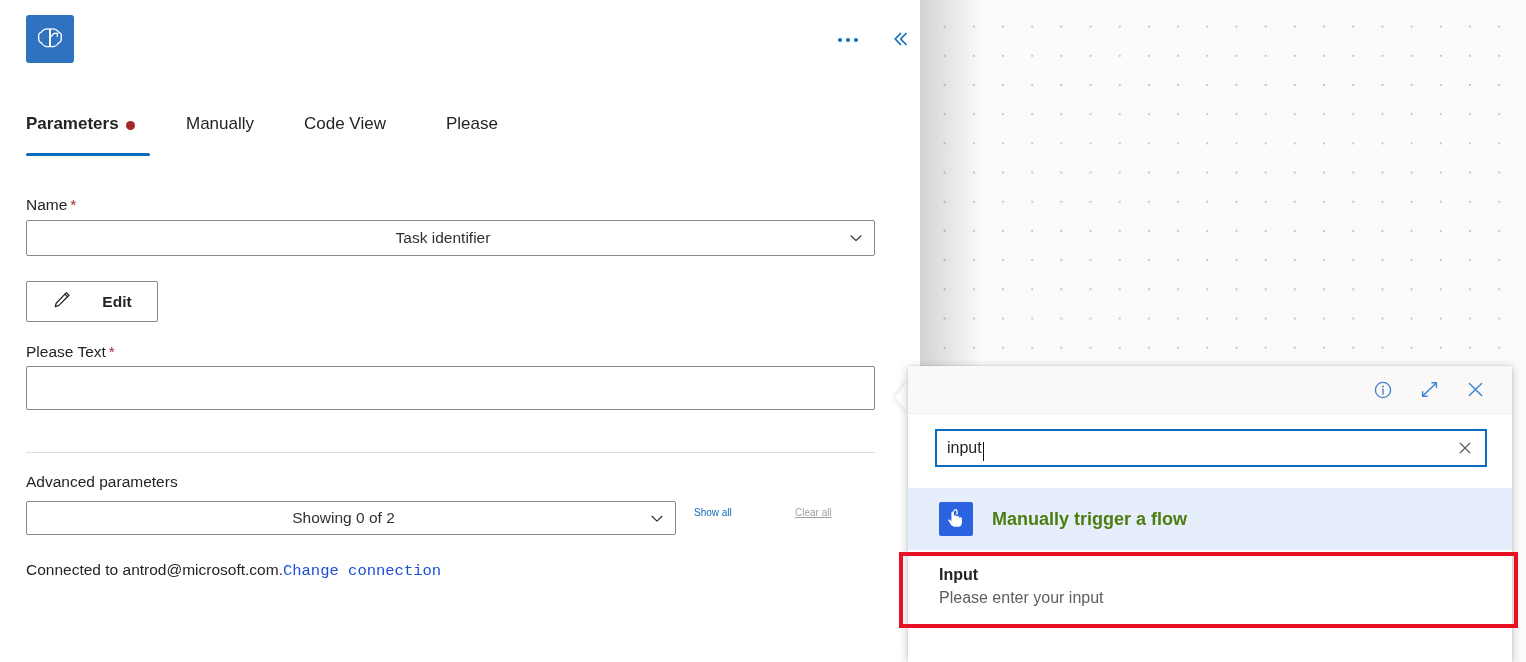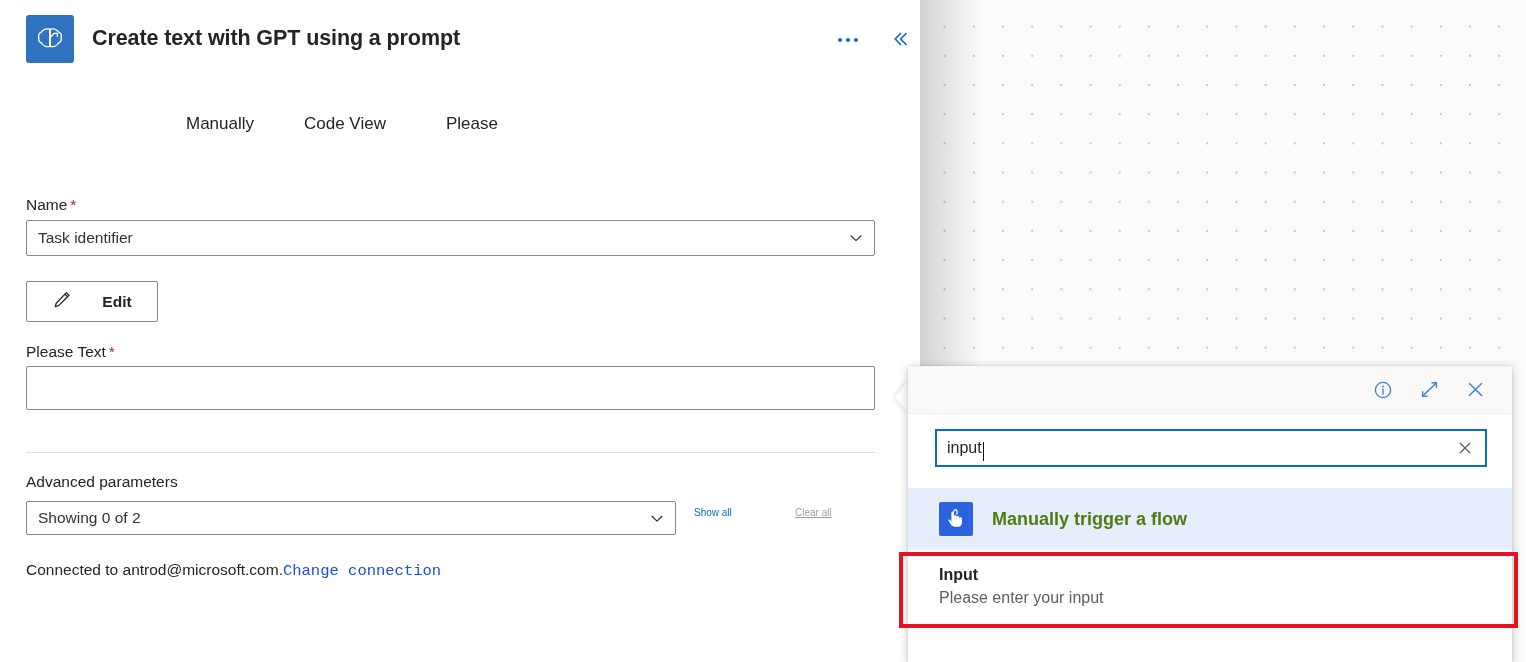--- a/index.html
+++ b/index.html
@@ -111,21 +111,21 @@
     background: #ffffff;
     border: 1px solid #8a8886;
     border-radius: 2px;
     display: flex;
     align-items: center;
     padding: 0 10px 0 11px;
     cursor: pointer;
     font-size: 15.5px;
     color: #323130;
   }
-  .dropdown .dd-value { flex: 1; white-space: nowrap; overflow: hidden; }
+  .dropdown .dd-value { flex: 1; white-space: nowrap; overflow: hidden; text-align: center; }
   .chev-down {
     width: 16px; height: 16px;
     flex: 0 0 auto;
     display: flex; align-items: center; justify-content: center;
   }
 
   #edit-button {
     position: absolute;
     left: 26px; top: 281px;
     width: 132px; height: 41px;
@@ -341,39 +341,43 @@
     <div class="card-header">
       <div class="app-icon">
         <svg width="30" height="30" viewBox="0 0 30 30" fill="none" xmlns="http://www.w3.org/2000/svg">
           <path d="M15 5.2 C11.4 4.4 8.0 5.6 6.4 8.2 C4.0 8.9 3.0 11.2 3.9 13.3 C3.0 15.6 4.2 18.2 6.6 19.0 C8.0 21.8 11.5 23.2 15 22.3 Z" stroke="#ffffff" stroke-width="1.35" stroke-linejoin="round" fill="none"></path>
           <path d="M15 5.2 C18.6 4.4 22.0 5.6 23.6 8.2 C26.0 8.9 27.0 11.2 26.1 13.3 C27.0 15.6 25.8 18.2 23.4 19.0 C22.0 21.8 18.5 23.2 15 22.3 Z" stroke="#ffffff" stroke-width="1.35" stroke-linejoin="round" fill="none"></path>
           <path d="M15 5.2 L15 22.3" stroke="#ffffff" stroke-width="1.35" stroke-linecap="round"></path>
           <path d="M19.2 9.3 L22.3 9.3 L22.3 12.5" stroke="#ffffff" stroke-width="1.25" stroke-linecap="round" stroke-linejoin="round" fill="none"></path>
           <path d="M15 13.5 L19.2 9.3" stroke="#ffffff" stroke-width="1.25" stroke-linecap="round"></path>
         </svg>
       </div>
-      <div class="card-title">Create text with GPT using a prompt</div>
 
       <div class="header-btn" id="more-options-button">
         <span class="dots">
             <i></i>
             <i></i>
             <i></i>
           </span>
       </div>
 
       <div class="header-btn" id="collapse-button">
         <svg width="22" height="22" viewBox="0 0 22 22" fill="none" xmlns="http://www.w3.org/2000/svg">
           <path d="M11.5 5.5 L6.2 11 L11.5 16.5" stroke="#0f6cbd" stroke-width="1.7" stroke-linecap="round" stroke-linejoin="round"></path>
           <path d="M17.0 5.5 L11.7 11 L17.0 16.5" stroke="#0f6cbd" stroke-width="1.7" stroke-linecap="round" stroke-linejoin="round"></path>
         </svg>
       </div>
     </div>
 
     <div id="tabs">
+      <div class="tab active" style="left:26px;">
+        <span>Parameters</span>
+        <span class="tab-dot"></span>
+        <span class="tab-underline" style="width:124px;"></span>
+      </div>
       <div class="tab" style="left:186px;">
         <span>Manually</span>
       </div>
       <div class="tab" style="left:304px;">
         <span>Code View</span>
       </div>
       <div class="tab" style="left:446px;">
         <span>Please</span>
       </div>
     </div>

